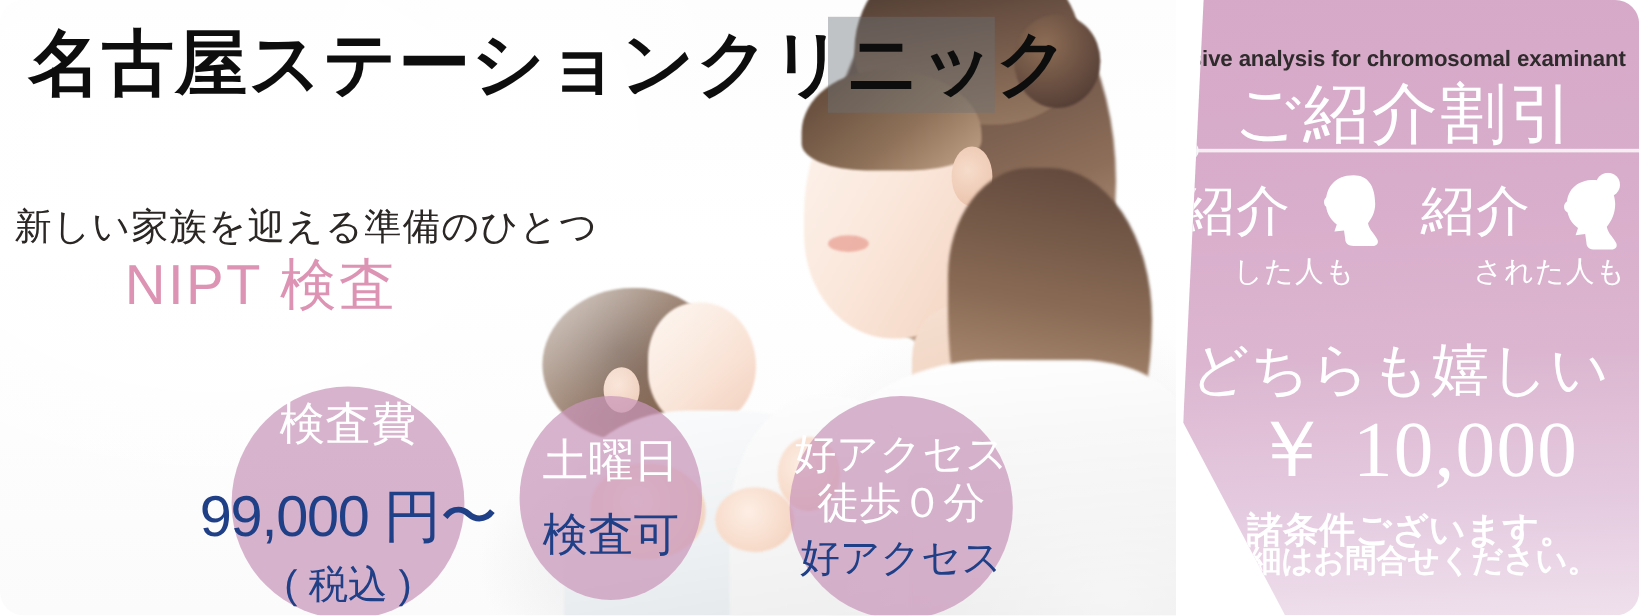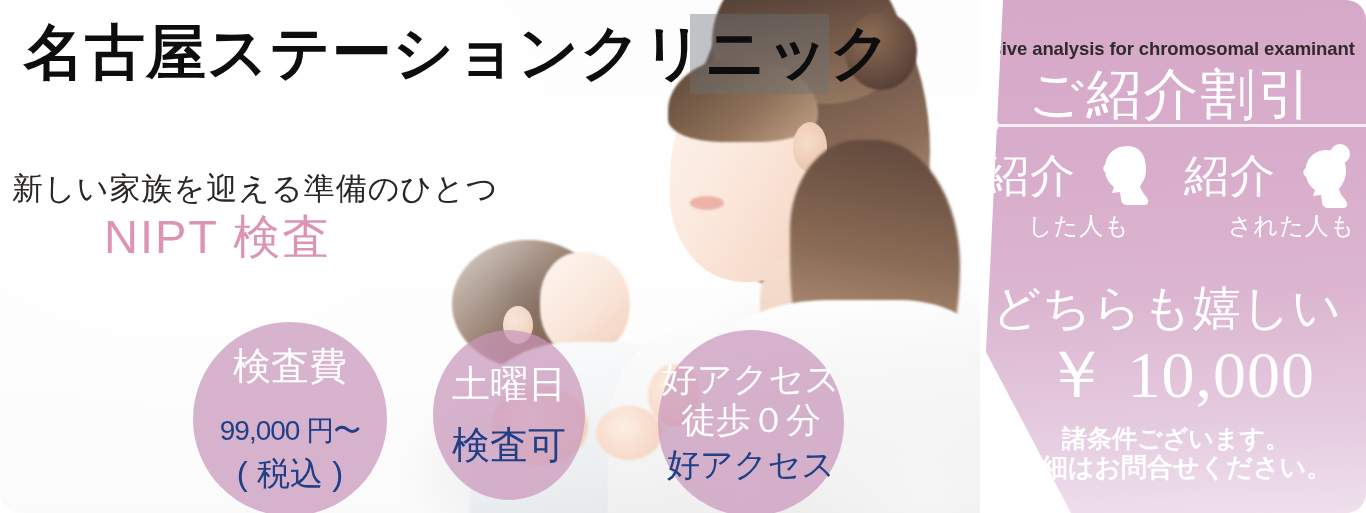--- a/index.html
+++ b/index.html
@@ -241,21 +241,21 @@
     white-space: nowrap;
   }
   .bubble .b-blue {
     color: #1f3f87;
     font-weight: 400;
     white-space: nowrap;
   }
 
   #bubble-1 { left: 193px; top: 322px; width: 194px; height: 194px; }
   #bubble-1 .b-white { font-size: 38px; margin-bottom: 19px; }
-  #bubble-1 .row-price { font-size: 28px; margin: 1px 12px 2px; letter-spacing: -1px; }
+  #bubble-1 .row-price { font-size: 48px; margin: 1px 12px 2px; letter-spacing: -1px; }
   #bubble-1 .row-tax  { font-size: 33px; }
 
   #bubble-2 { left: 433px; top: 330px; width: 152px; height: 170px; }
   #bubble-2 .b-white { font-size: 38px; margin-bottom: 10px; }
   #bubble-2 .b-blue  { font-size: 38px; }
 
   #bubble-3 { left: 658px; top: 330px; width: 186px; height: 186px; }
   #bubble-3 .b-white { font-size: 35px; line-height: 1.18; }
   #bubble-3 .b-blue  { font-size: 33px; margin-top: 3px; }
 
@@ -358,21 +358,21 @@
     font-size: 66px;
     color: #ffffff;
     letter-spacing: 1px;
     white-space: nowrap;
   }
   .note-1 {
     position: absolute;
     left: 100px; top: 422px;
     width: 360px;
     text-align: center;
-    font-size: 25px;
+    font-size: 30px;
     font-weight: 700;
     color: #ffffff;
     white-space: nowrap;
   }
   .note-2 {
     position: absolute;
     left: 92px; top: 450px;
     width: 372px;
     text-align: center;
     font-size: 26px;

